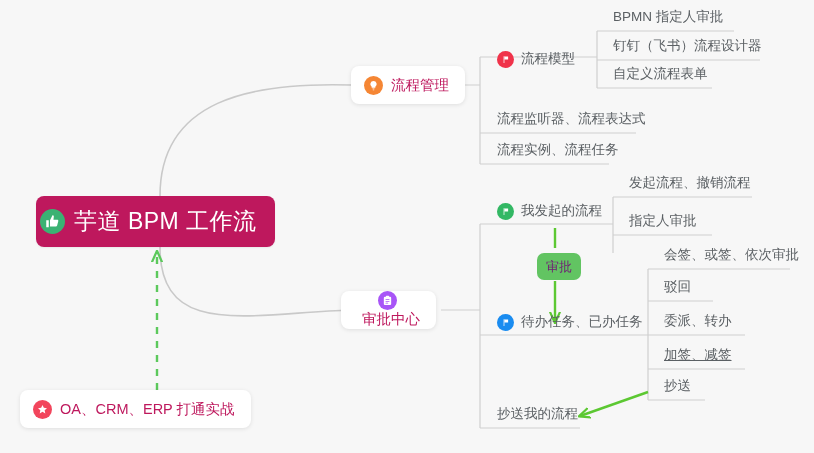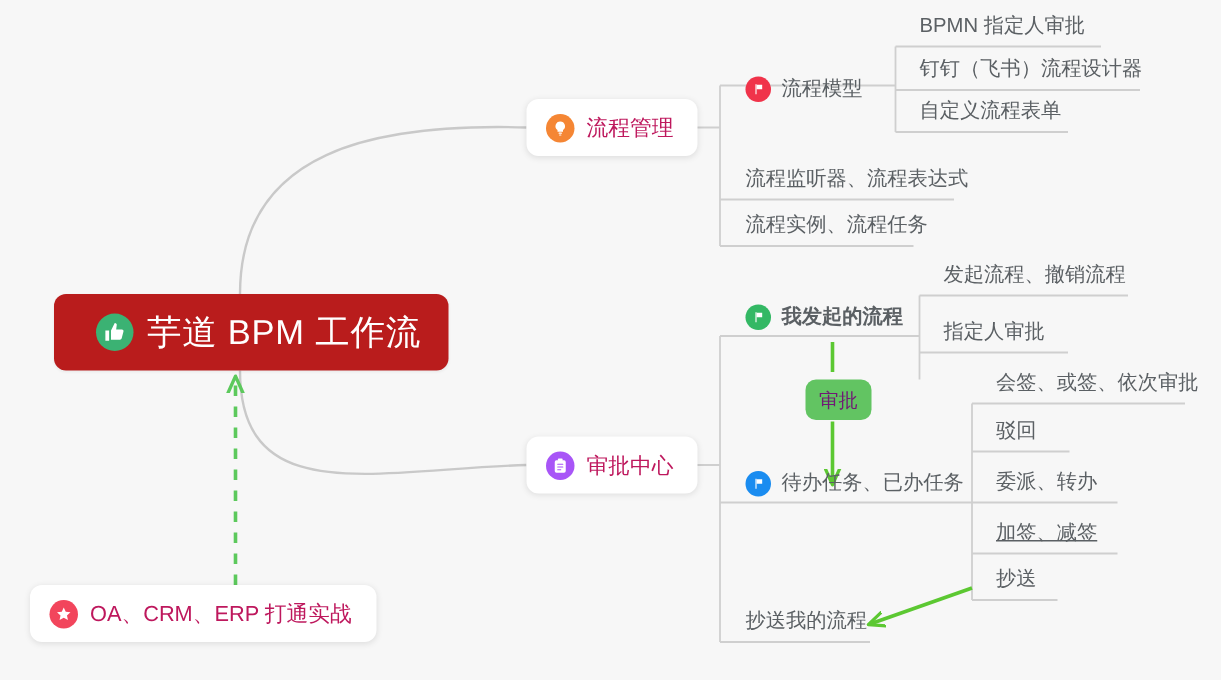--- a/index.html
+++ b/index.html
@@ -33,22 +33,22 @@
     box-sizing: border-box;
     display: flex;
     align-items: center;
     white-space: nowrap;
   }
   
   .root {
     left: 36px;
     top: 196px;
     height: 51px;
-    padding: 0 18px 0 28px;
-    background: #b91c1c;
+    padding: 0 18px 0 4px;
+    background: #be185d;
     border-radius: 8px;
     color: #ffffff;
     font-size: 23px;
     letter-spacing: 0.5px;
     box-shadow: 0 1px 2px rgba(0,0,0,0.06);
   }
   .root .label { margin-left: 9px; }
 
   
   .card {
@@ -56,21 +56,21 @@
     border-radius: 8px;
     box-shadow: 0 1px 4px rgba(0,0,0,0.10);
     height: 38px;
     padding: 0 16px 0 13px;
     color: #be185d;
     font-size: 14.5px;
   }
   .card .label { margin-left: 8px; }
 
   #node-process-mgmt { left: 351px; top: 66px; }
-  #node-approval-center { left: 351px; top: 291px; }
+  #node-approval-center { left: 341px; top: 291px; flex-direction: column; }
   #node-integration { left: 20px; top: 390px; }
 
   
   .leaf {
     position: absolute;
     white-space: nowrap;
     color: #5b6064;
     font-size: 13.5px;
     box-sizing: border-box;
     display: flex;
@@ -231,21 +231,21 @@
         <rect x="4" y="4" width="16" height="18" rx="2.5"></rect>
         <rect x="8.5" y="1.5" width="7" height="3.5" rx="1.4"></rect>
         <rect x="7.5" y="9" width="9" height="1.7" rx="0.8" fill="#a855f7"></rect>
         <rect x="7.5" y="13" width="9" height="1.7" rx="0.8" fill="#a855f7"></rect>
         <rect x="7.5" y="17" width="6" height="1.7" rx="0.8" fill="#a855f7"></rect>
       </svg>
     </span>
     <span class="label">审批中心</span>
   </div>
 
-  <div class="leaf" style="left:487px; top:196px;font-weight:bold;">
+  <div class="leaf" style="left:487px; top:196px;">
     <span class="ico ico-green" style="width:17px;height:17px;">
       <svg width="9" height="9" viewBox="0 0 24 24" fill="#ffffff">
         <path d="M7 3h2v18H7z"></path>
           <path d="M9 4h10v8H9z"></path>
       </svg>
     </span>
     <span class="label">我发起的流程</span>
   </div>
 
   <div class="leaf" style="left:487px; top:307px;">

